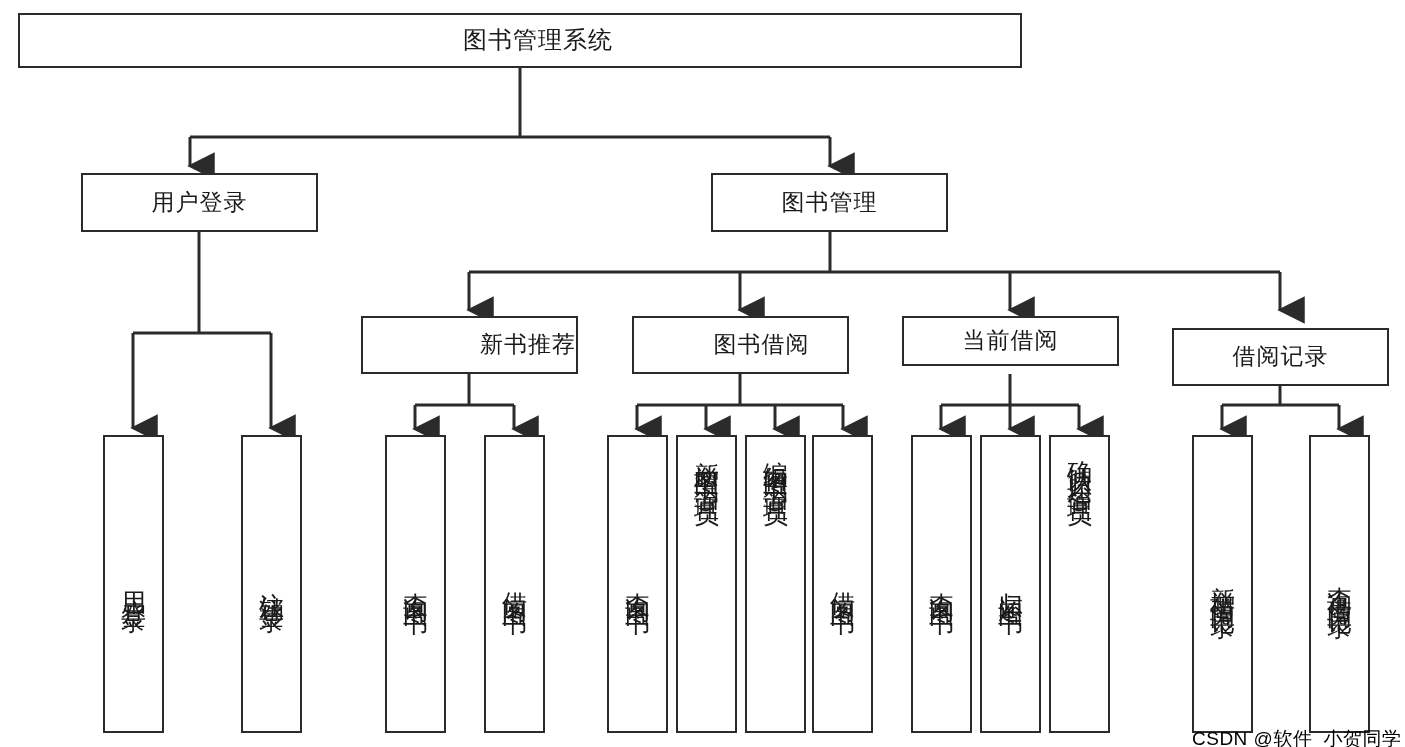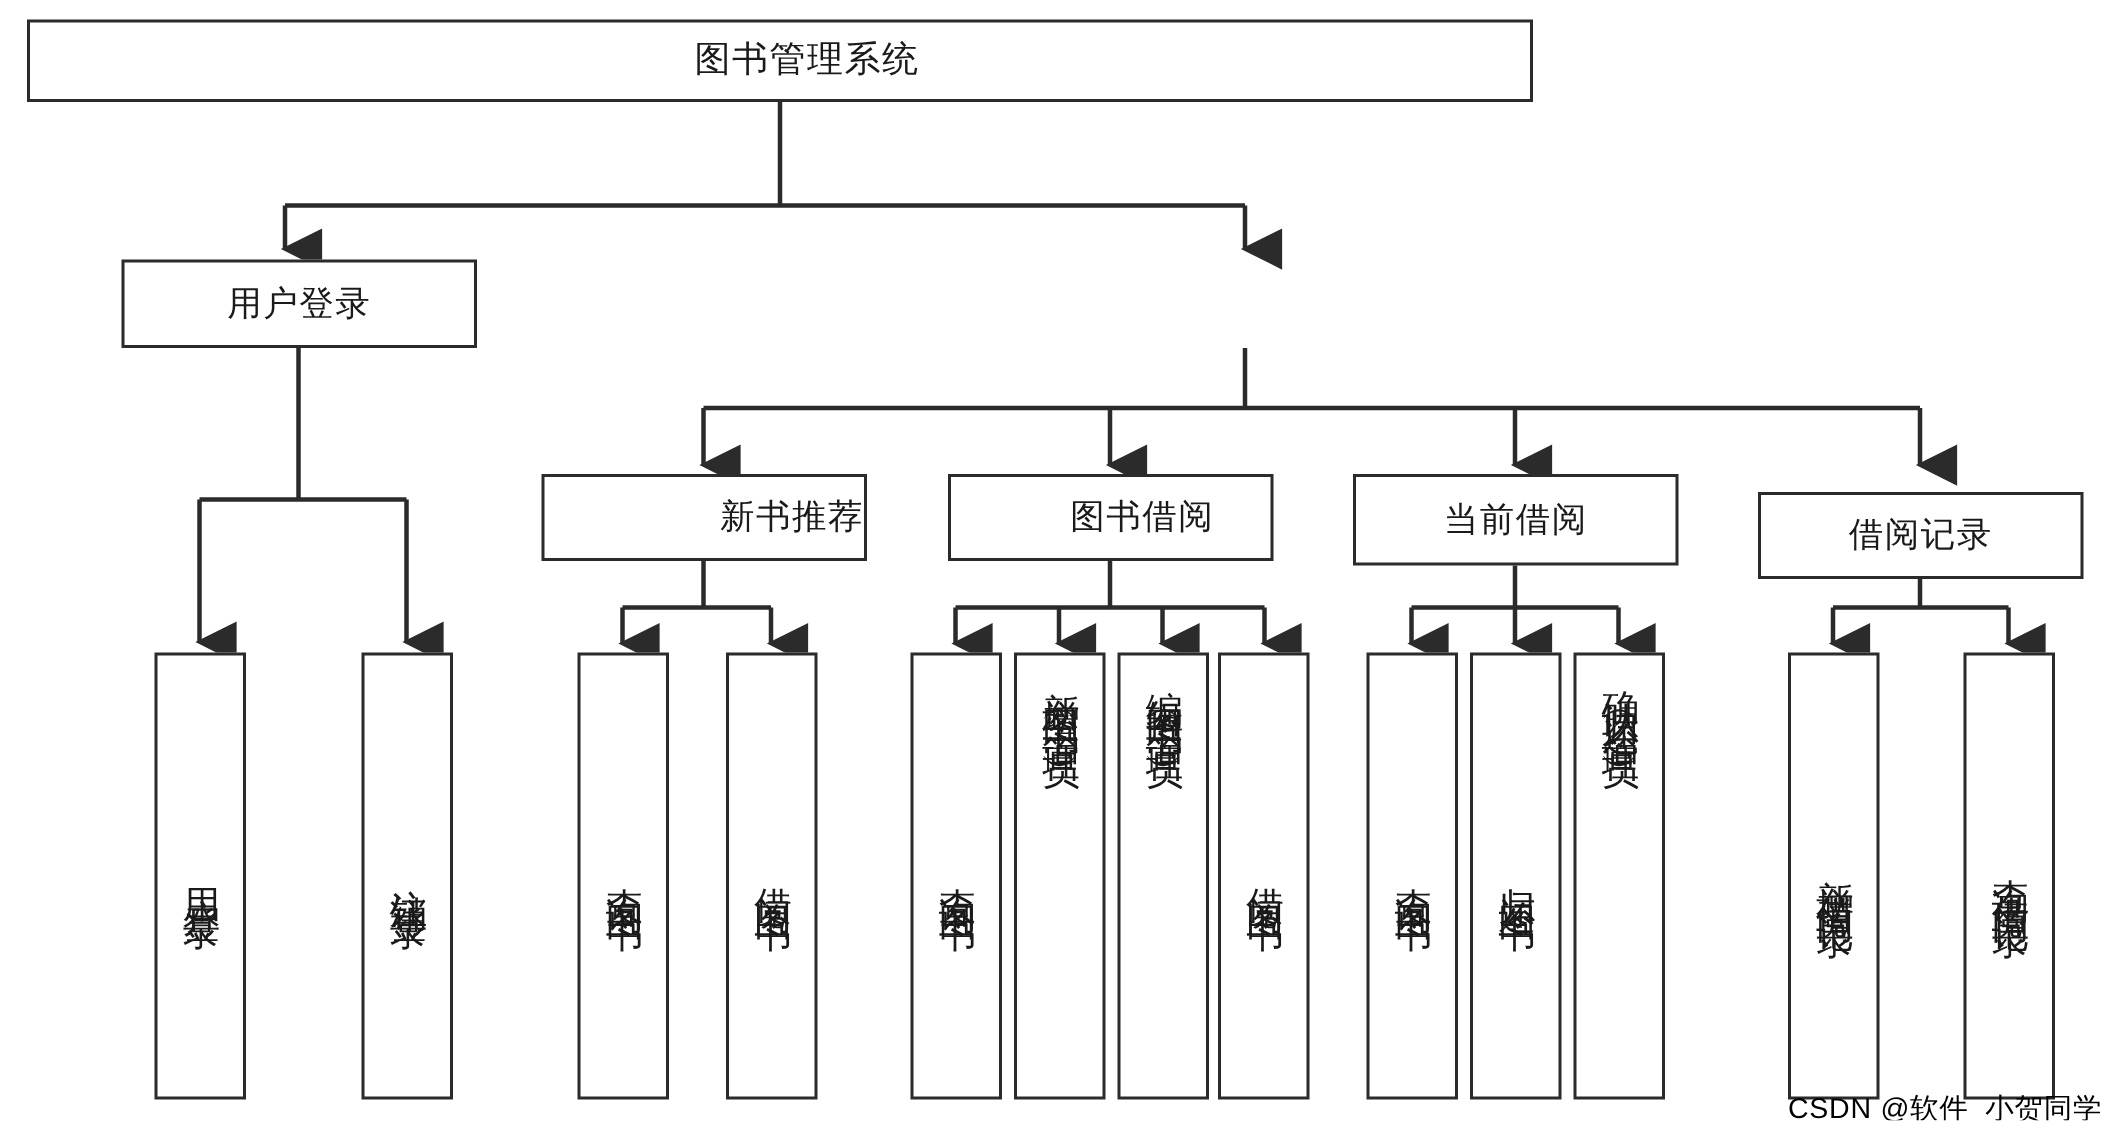--- a/index.html
+++ b/index.html
@@ -132,28 +132,31 @@
     </g>
   </svg>
 
   <div class="node horiz root" style="left:18px; top:13px; width:1004px; height:55px;padding-left:36px;">
     <span>图书管理系统</span>
   </div>
 
   <div class="node horiz" style="left:81px; top:173px; width:237px; height:59px;">
     <span>用户登录</span>
   </div>
+  <div class="node horiz" style="left:711px; top:173px; width:237px; height:59px;">
+    <span>图书管理</span>
+  </div>
 
   <div class="node horiz" style="left:361px; top:316px; width:217px; height:58px;justify-content:flex-end;">
     <span>新书推荐</span>
   </div>
   <div class="node horiz" style="left:632px; top:316px; width:217px; height:58px;padding-left:42px;">
     <span>图书借阅</span>
   </div>
-  <div class="node horiz" style="left:902px; top:316px; width:217px; height:61px;">
+  <div class="node horiz" style="left:902px; top:316px; width:217px; height:50px;">
     <span>当前借阅</span>
   </div>
   <div class="node horiz" style="left:1172px; top:316px; width:217px; height:58px;margin-top:12px;">
     <span>借阅记录</span>
   </div>
 
   <div class="node leaf center" style="left:103px; top:435px; width:61px; height:298px;">
     <span class="vtext">用户登录</span>
   </div>
   <div class="node leaf center" style="left:241px; top:435px; width:61px; height:298px;">

